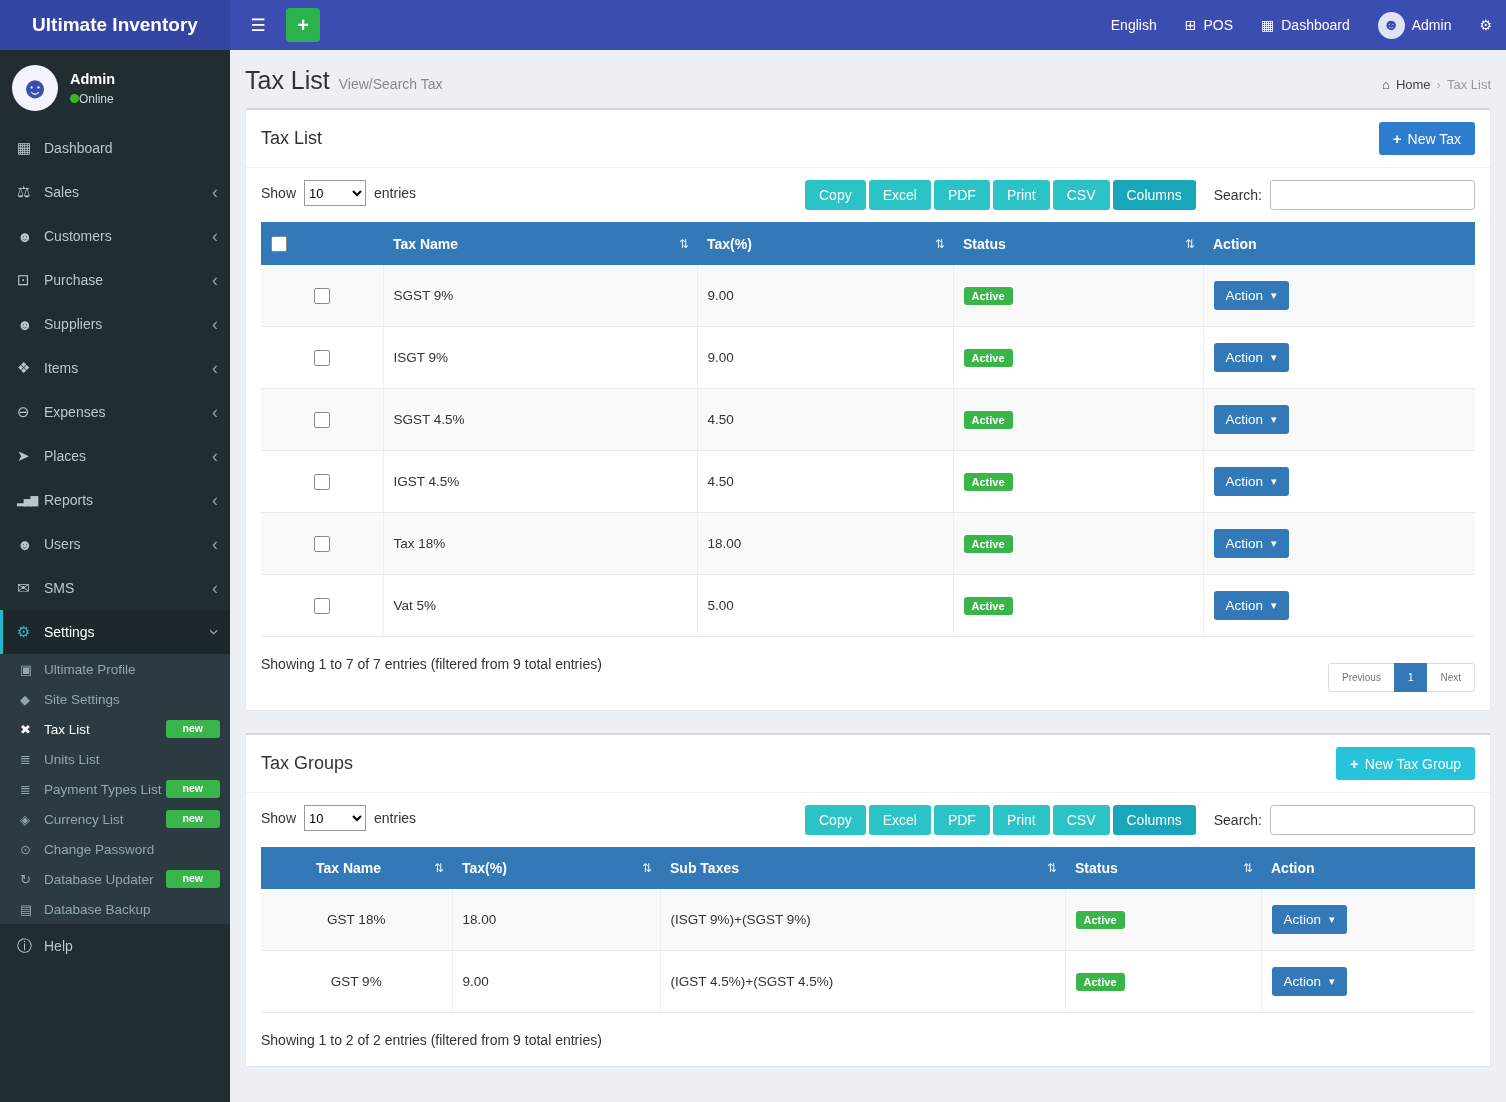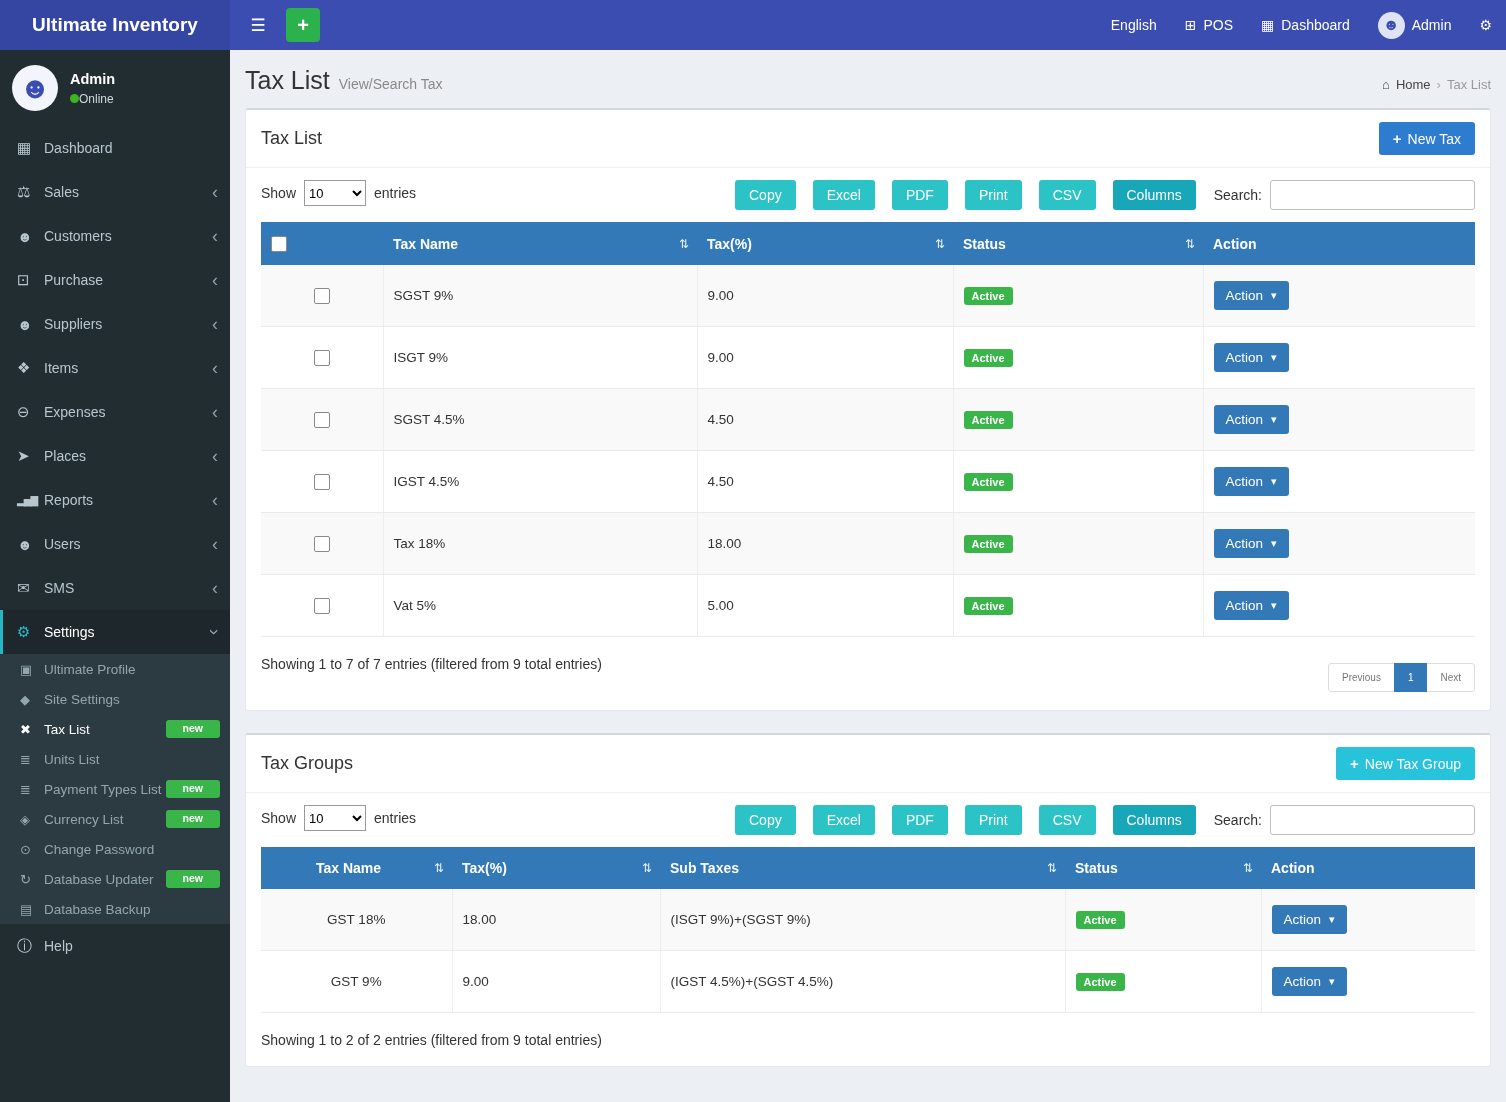--- a/index.html
+++ b/index.html
@@ -54,21 +54,21 @@
   .box-header{display:flex;align-items:center;padding:12px 15px;border-bottom:1px solid #f1f1f1}
   .box-title{font-size:18px;font-weight:400;color:#333}
   .btn-new{margin-left:auto;border:none;color:#fff;font-size:14px;padding:8px 14px;border-radius:3px;cursor:pointer;display:flex;align-items:center;gap:6px}
   .btn-new .picon{font-weight:bold;font-size:15px}
   .btn-new.blue{background:#2d7cce}
   .btn-new.teal{background:#27c3db}
 
   .toolbar{display:flex;align-items:flex-start;padding:12px 15px}
   .show-group{display:flex;align-items:center;gap:8px;font-size:14px;color:#333}
   .show-group select{height:26px;min-width:62px;border:1px solid #999;background:#fff;font-size:13px;cursor:pointer}
-  .export-group{margin-left:auto;display:flex;gap:17px}
+  .export-group{margin-left:auto;display:flex;gap:3px}
   .btn-export{border:none;background:#2cc3c6;color:#fff;font-size:14px;padding:7px 14px;border-radius:3px;cursor:pointer}
   .btn-export.dark{background:#17a7b8}
   .search-group{display:flex;align-items:center;gap:8px;margin-left:18px;font-size:14px}
   .search-group input{width:205px;height:30px;border:1px solid #bdbdbd;border-radius:3px;padding:0 8px;font-size:13px}
 
   table.dt{width:calc(100% - 30px);margin:0 15px;border-collapse:collapse;table-layout:fixed}
   .dt th{background:#3379b7;color:#fff;font-size:14px;font-weight:bold;text-align:left;padding:13px 26px 13px 10px;position:relative;cursor:pointer}
   .dt th .sort{position:absolute;right:8px;top:50%;transform:translateY(-50%);font-size:12px;opacity:.9;font-weight:normal}
   .dt td{padding:16px 10px;font-size:13.5px;color:#333;border-bottom:1px solid #e9e9e9;border-right:1px solid #eee;overflow:hidden}
   .dt td:last-child{border-right:none}

